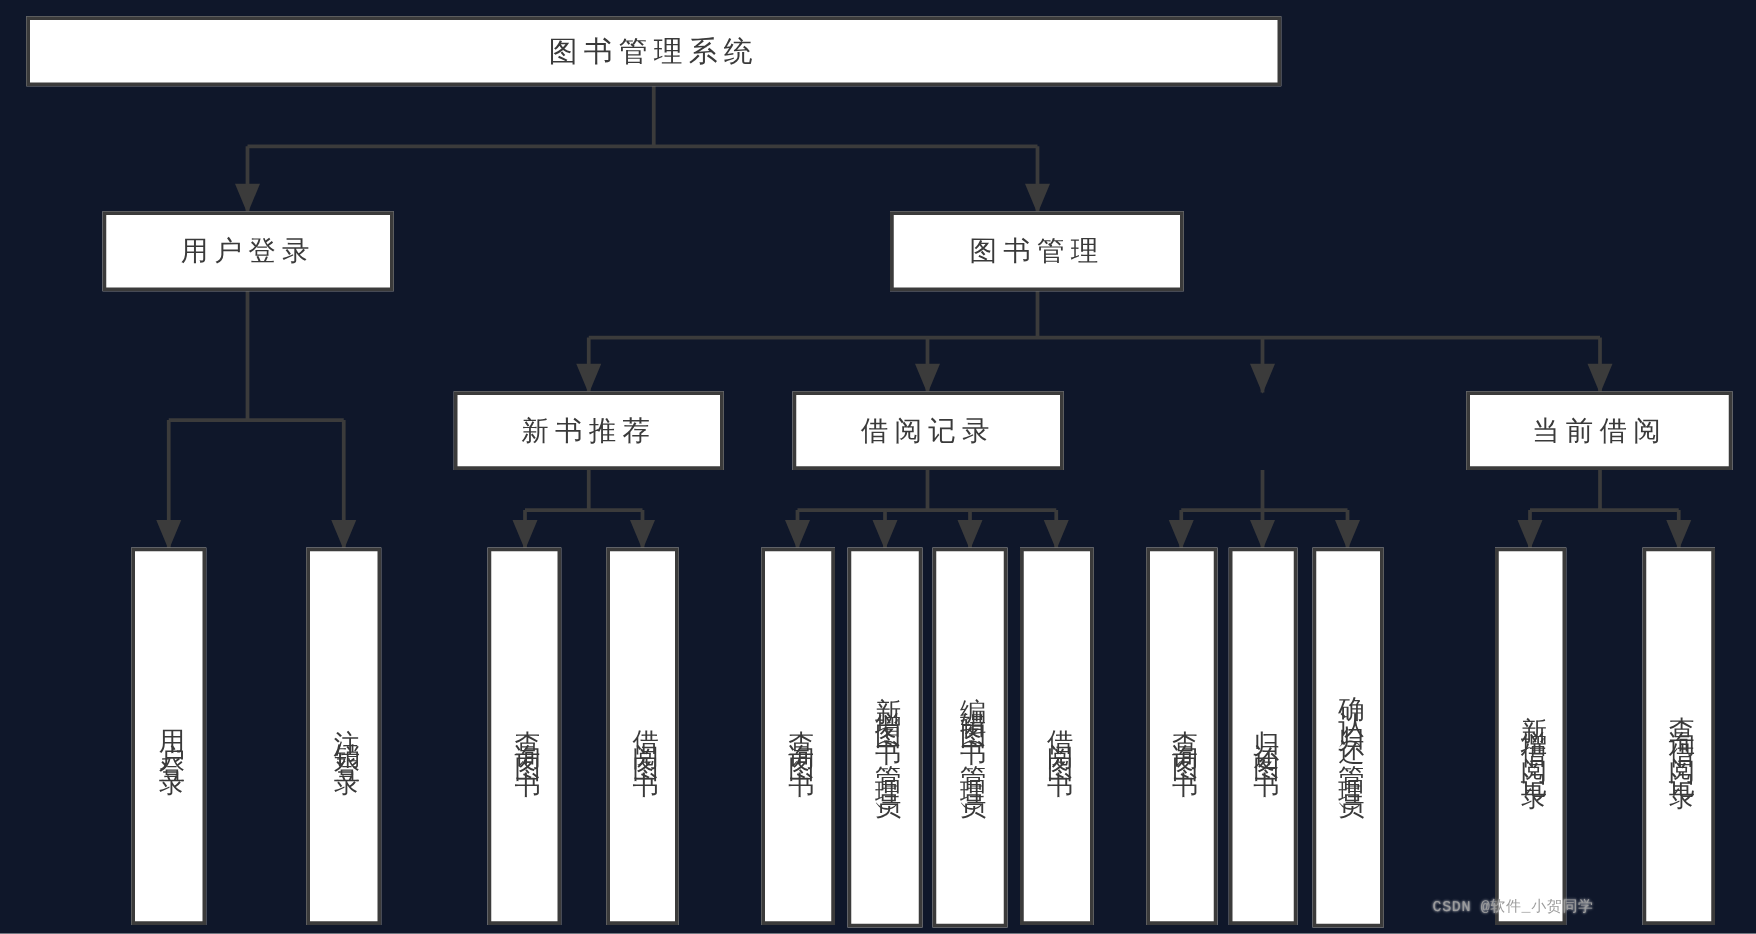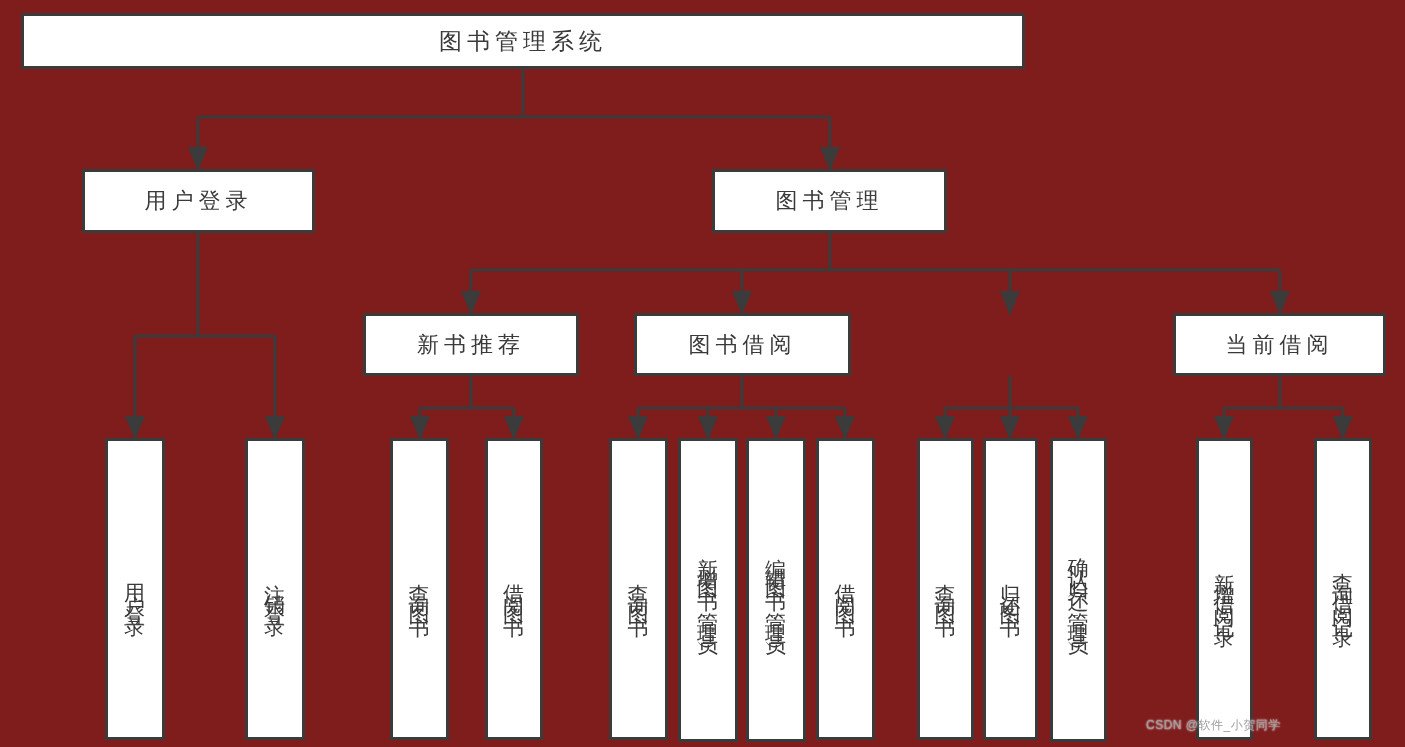--- a/index.html
+++ b/index.html
@@ -1,21 +1,21 @@
 <!DOCTYPE html>
 <html><head>
 <meta charset="utf-8">
 <style>
   html, body { margin: 0; padding: 0; background: #ffffff; }
   .stage {
     position: relative;
     width: 1405px;
     height: 747px;
-    background: #7f1d1d;
-    font-family: Liberation Sans, sans-serif;
+    background: #0f172a;
+    font-family: Liberation Mono, monospace;
     overflow: hidden;
   }
   .connectors {
     position: absolute;
     left: 0; top: 0;
     width: 1405px; height: 747px;
     pointer-events: none;
   }
   .box {
     position: absolute;
@@ -109,21 +109,21 @@
     <span>用户登录</span>
   </div>
   <div class="box h-box" style="left:363px;top:313px;width:216px;height:63px">
     <span>新书推荐</span>
   </div>
 
   <div class="box h-box" style="left:712px;top:169px;width:235px;height:64px">
     <span>图书管理</span>
   </div>
   <div class="box h-box" style="left:634px;top:313px;width:217px;height:63px">
-    <span>图书借阅</span>
+    <span>借阅记录</span>
   </div>
   <div class="box h-box" style="left:1173px;top:313px;width:213px;height:63px">
     <span>当前借阅</span>
   </div>
 
   <div class="box v-box" style="left:105px;top:438px;width:60px;height:302px">
     <span>用户登录</span>
   </div>
   <div class="box v-box" style="left:245px;top:438px;width:60px;height:302px">
     <span>注销登录</span>

